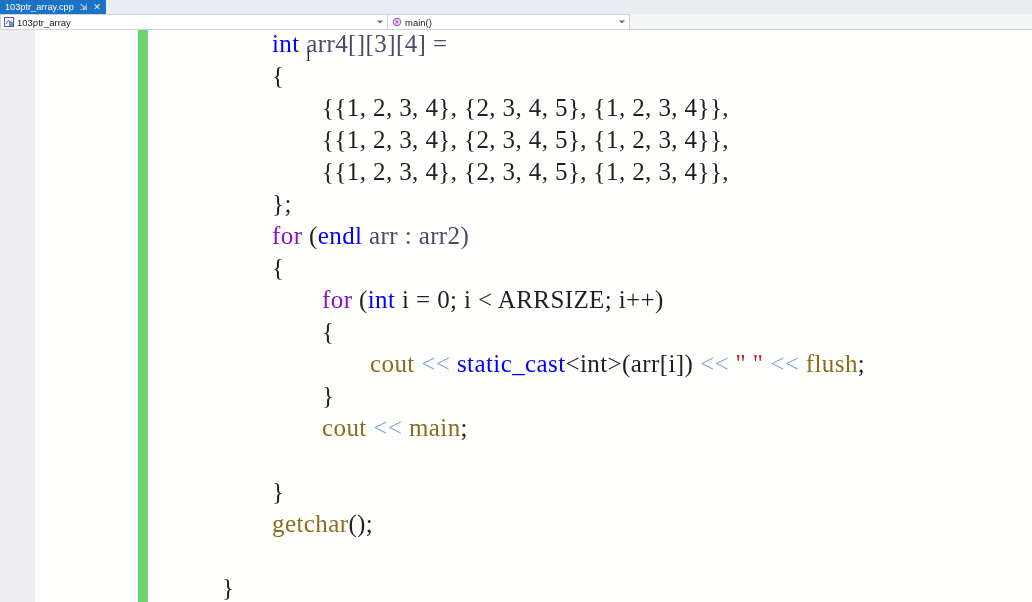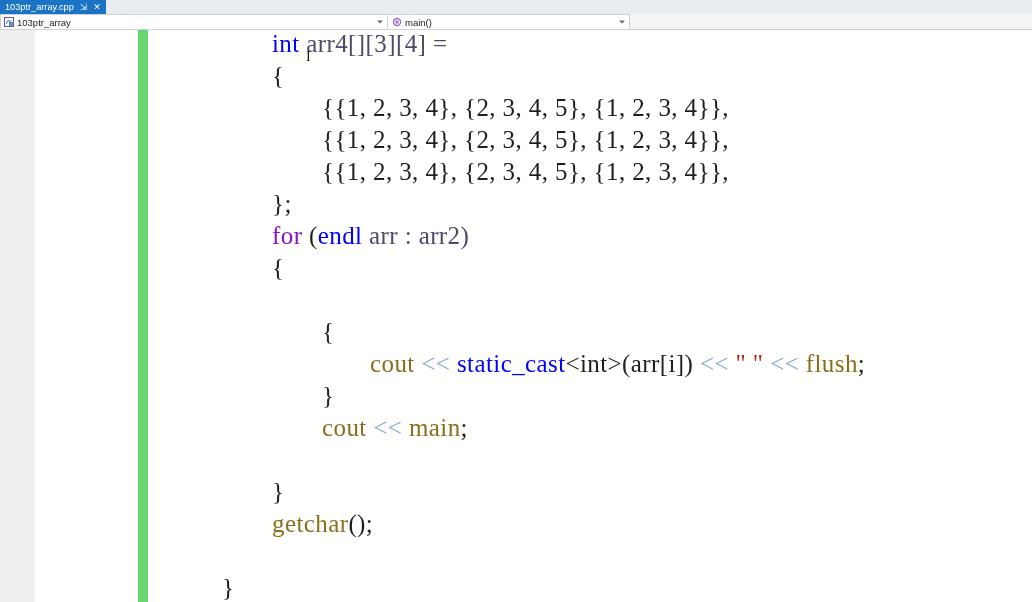--- a/index.html
+++ b/index.html
@@ -386,20 +386,21 @@
       <div class="codetext" style="top:94px; left:174px;"><span class="plain">{{1, 2, 3, 4}, {2, 3, 4, 5}, {1, 2, 3, 4}},</span></div>
 
       <div class="codetext" style="top:126px; left:174px;"><span class="plain">{{1, 2, 3, 4}, {2, 3, 4, 5}, {1, 2, 3, 4}},</span></div>
 
       <div class="codetext" style="top:158px; left:124px;"><span class="plain">};</span></div>
 
       <div class="codetext" style="top:190px; left:124px;"><span class="ctrl">for</span><span class="plain"> </span><span class="plain">(</span><span class="kw">endl</span><span class="var"> arr : arr2)</span></div>
 
       <div class="codetext" style="top:222px; left:124px;"><span class="plain">{</span></div>
 
+      <div class="codetext" style="top:254px; left:174px;"><span class="ctrl">for</span><span class="plain"> </span><span class="plain">(</span><span class="kw">int</span><span class="plain"> i = 0; i &lt; ARRSIZE; i++)</span></div>
 
       <div class="codetext" style="top:286px; left:174px;"><span class="plain">{</span></div>
 
       <div class="codetext" style="top:318px; left:222px;"><span class="stream">cout</span><span class="plain"> </span><span class="op">&lt;&lt;</span><span class="plain"> </span><span class="kw">static_cast</span><span class="plain">&lt;int&gt;(arr[i])</span><span class="plain"> </span><span class="op">&lt;&lt;</span><span class="plain"> </span><span class="str">" "</span><span class="plain"> </span><span class="op">&lt;&lt;</span><span class="plain"> </span><span class="stream">flush</span><span class="plain">;</span></div>
 
       <div class="codetext" style="top:350px; left:174px;"><span class="plain">}</span></div>
 
       <div class="codetext" style="top:382px; left:174px;"><span class="stream">cout</span><span class="plain"> </span><span class="op">&lt;&lt;</span><span class="plain"> </span><span class="stream">main</span><span class="plain">;</span></div>
 
       <div class="codetext" style="top:414px; left:174px;"><span class="plain"></span></div>

